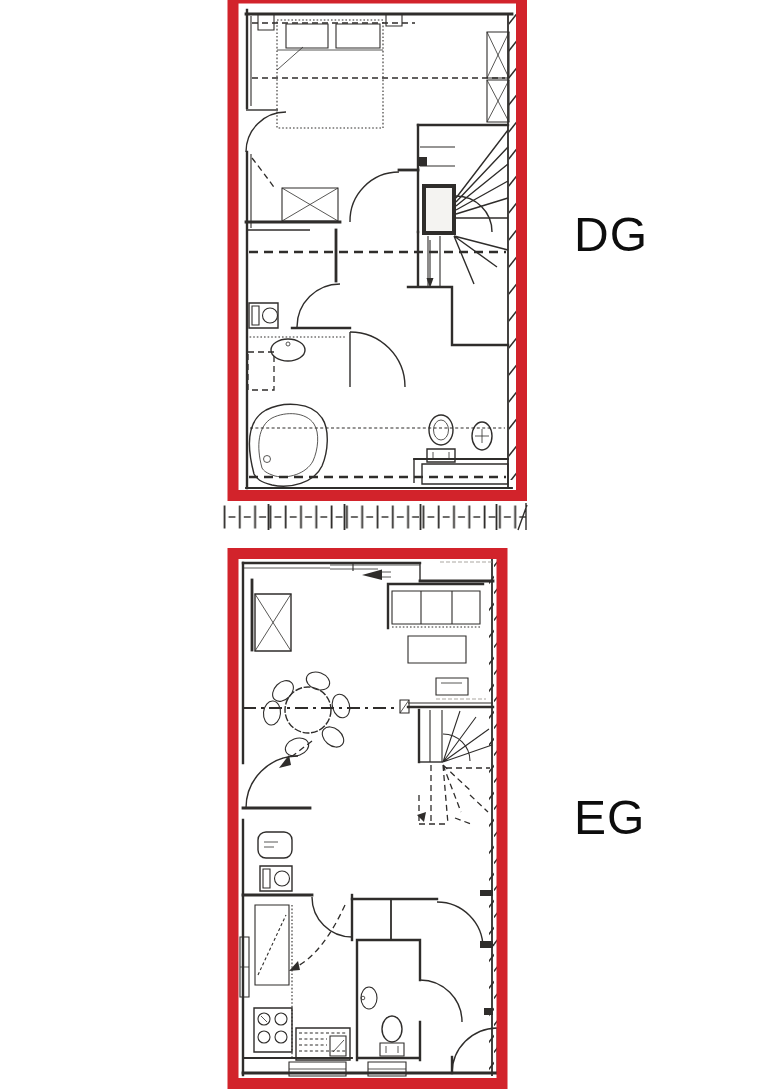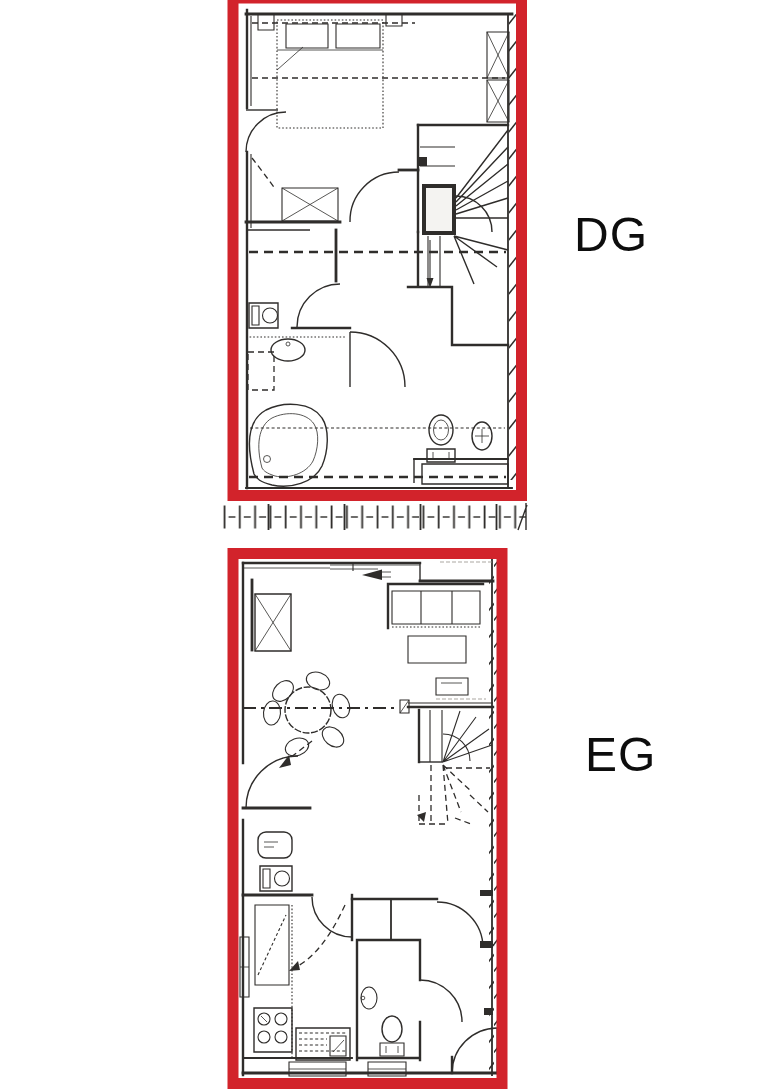--- a/index.html
+++ b/index.html
@@ -41,21 +41,21 @@
   .floor-label{
     position:absolute;
     font-size:48px;
     line-height:1;
     color:#0d0d0d;
     letter-spacing:1px;
     font-weight:400;
     user-select:none;
   }
   #dg-label{left:574px;top:211px;}
-  #eg-label{left:574px;top:731px;margin-left:11px;}
+  #eg-label{left:574px;top:794px;}
 </style>
 </head>
 <body>
 
 <div class="page">
 
   <svg class="plan-svg" viewBox="0 0 768 1092">
     <defs>
       <pattern id="hatchR" width="13" height="27" patternUnits="userSpaceOnUse">
         <path d="M -3 30 L 16 6" stroke="#2f2d2b" stroke-width="1.5" fill="none"></path>

